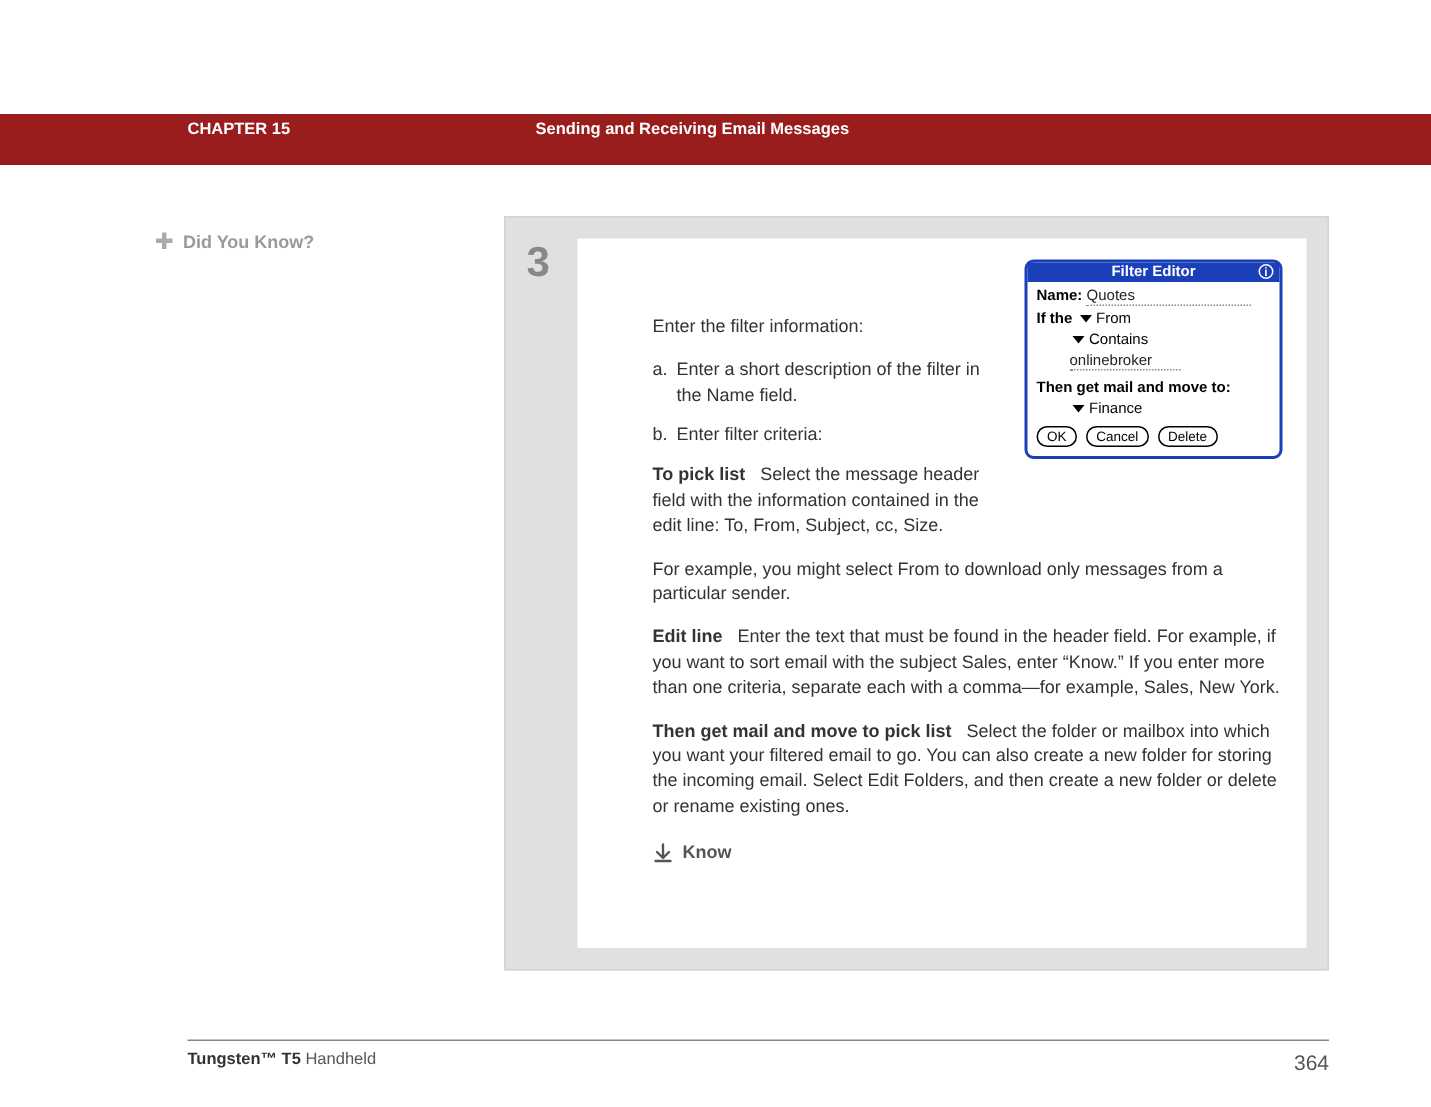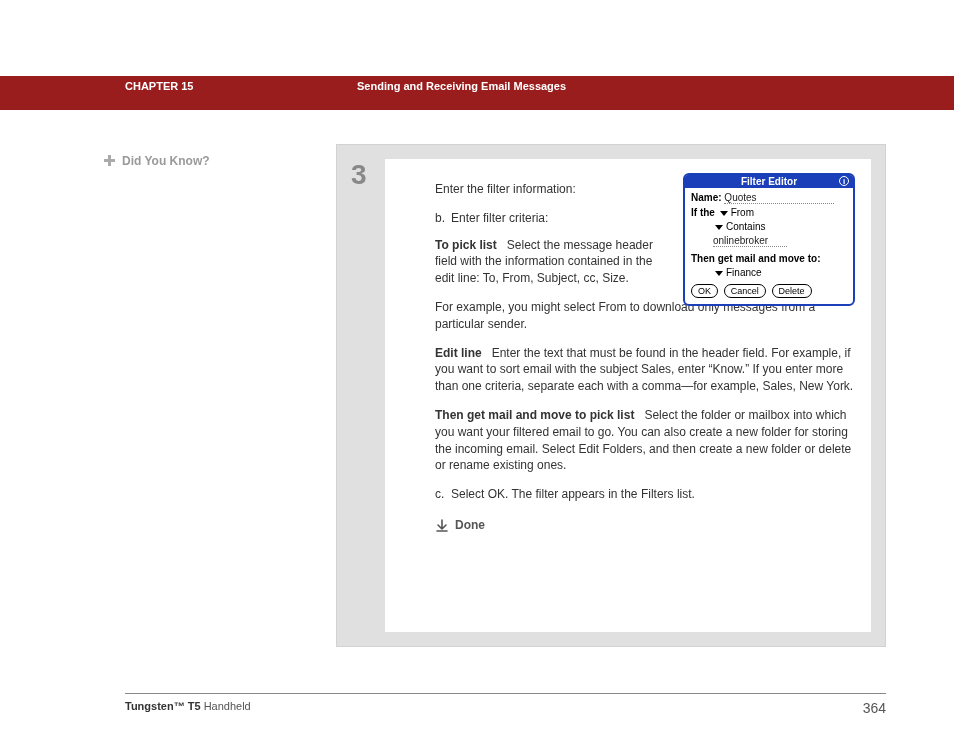--- a/index.html
+++ b/index.html
@@ -97,21 +97,21 @@
     top: 22px;
     right: 16px;
     font-size: 12px;
     line-height: 1.4;
     color: #333;
   }
   .para { margin-bottom: 12px; }
   .sub { padding-left: 16px; margin-bottom: 10px; }
   .sub .letter { display: inline-block; width: 16px; margin-left: -16px; }
   .bold-lead { font-weight: bold; }
-  .first-block { padding-right: 190px; }
+  .first-block { padding-right: 190px; margin-top: 28px; }
   .done-row { margin-top: 14px; font-weight: bold; color: #555;}
   .done-icon {
     display: inline-block;
     width: 14px; height: 14px;
     position: relative;
     vertical-align: middle;
     margin-right: 6px;
   }
   .done-icon svg { display:block; }
 
@@ -229,33 +229,33 @@
   </div>
 </div>
 
 <div class="content-box">
   <div class="step-number">3</div>
   <div class="content-inner">
 
     <div class="text-col">
       <div class="first-block">
         <div class="para">Enter the filter information:</div>
+        <div class="sub"><span class="letter">a.</span><span>Enter a short description of the filter in the Name field.</span></div>
         <div class="sub"><span class="letter">b.</span><span>Enter filter criteria:</span></div>
         <div class="para"><span class="bold-lead">To pick list</span>&nbsp;&nbsp;&nbsp;<span>Select the message header field with the information contained in the edit line: To, From, Subject, cc, Size.</span></div>
       </div>
       <div class="para">For example, you might select From to download only messages from a particular sender.</div>
       <div class="para"><span class="bold-lead">Edit line</span>&nbsp;&nbsp;&nbsp;<span>Enter the text that must be found in the header field. For example, if you want to sort email with the subject Sales, enter “Know.” If you enter more than one criteria, separate each with a comma—for example, Sales, New York.</span></div>
       <div class="para"><span class="bold-lead">Then get mail and move to pick list</span>&nbsp;&nbsp;&nbsp;<span>Select the folder or mailbox into which you want your filtered email to go. You can also create a new folder for storing the incoming email. Select Edit Folders, and then create a new folder or delete or rename existing ones.</span></div>
-      <div class="sub"><span class="letter">c.</span><span>Select OK. The filter appears in the Filters list.</span></div>
       <div class="done-row">
         <span class="done-icon">
           <svg width="14" height="14" viewBox="0 0 14 14">
               <path d="M7 1 L7 9 M3 6 L7 10 L11 6 M2 12 L12 12" stroke="#555" stroke-width="1.6" fill="none" stroke-linecap="round" stroke-linejoin="round"></path>
             </svg>
-        </span><span>Done</span>
+        </span><span>Know</span>
       </div>
     </div>
 
     <div class="fe">
       <div class="fe-title">
         <span>Filter Editor</span>
         <span class="fe-info">i</span>
       </div>
       <div class="fe-body">
         <div class="fe-row">

